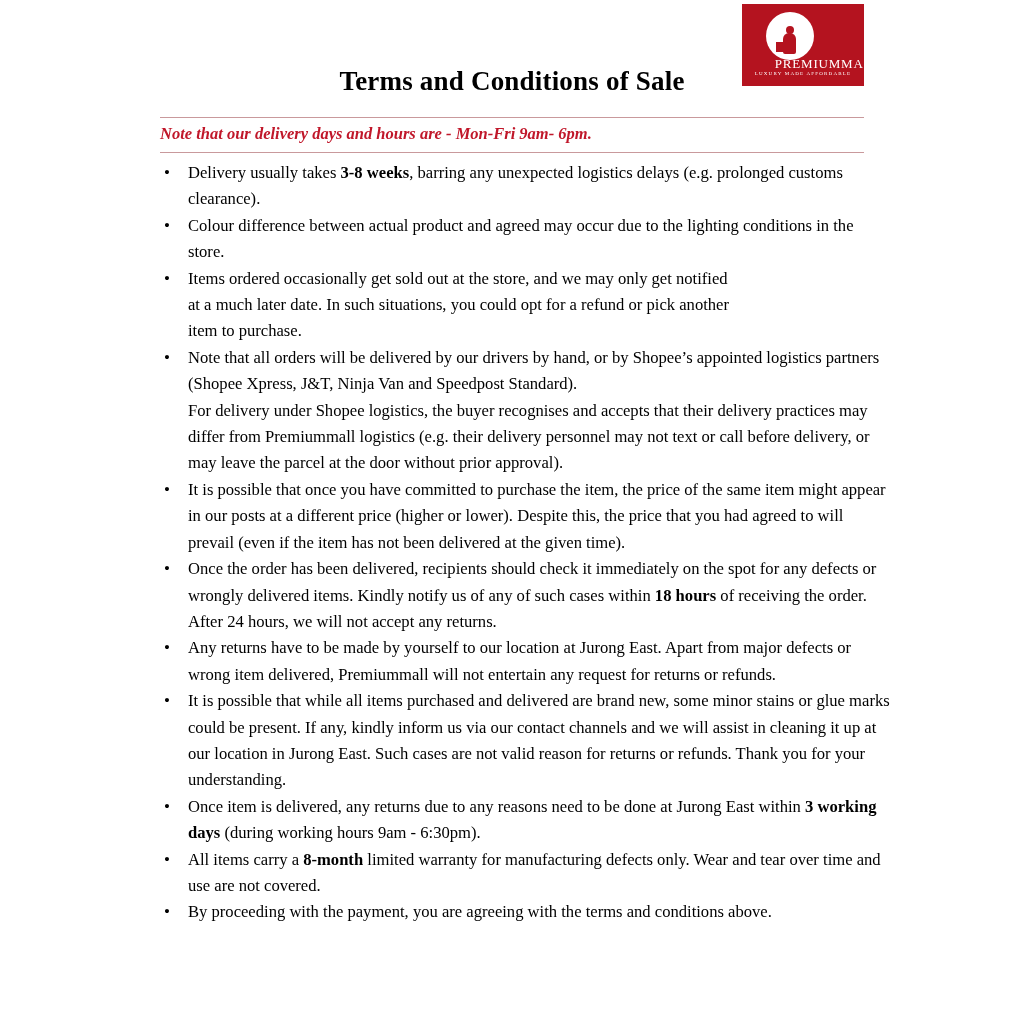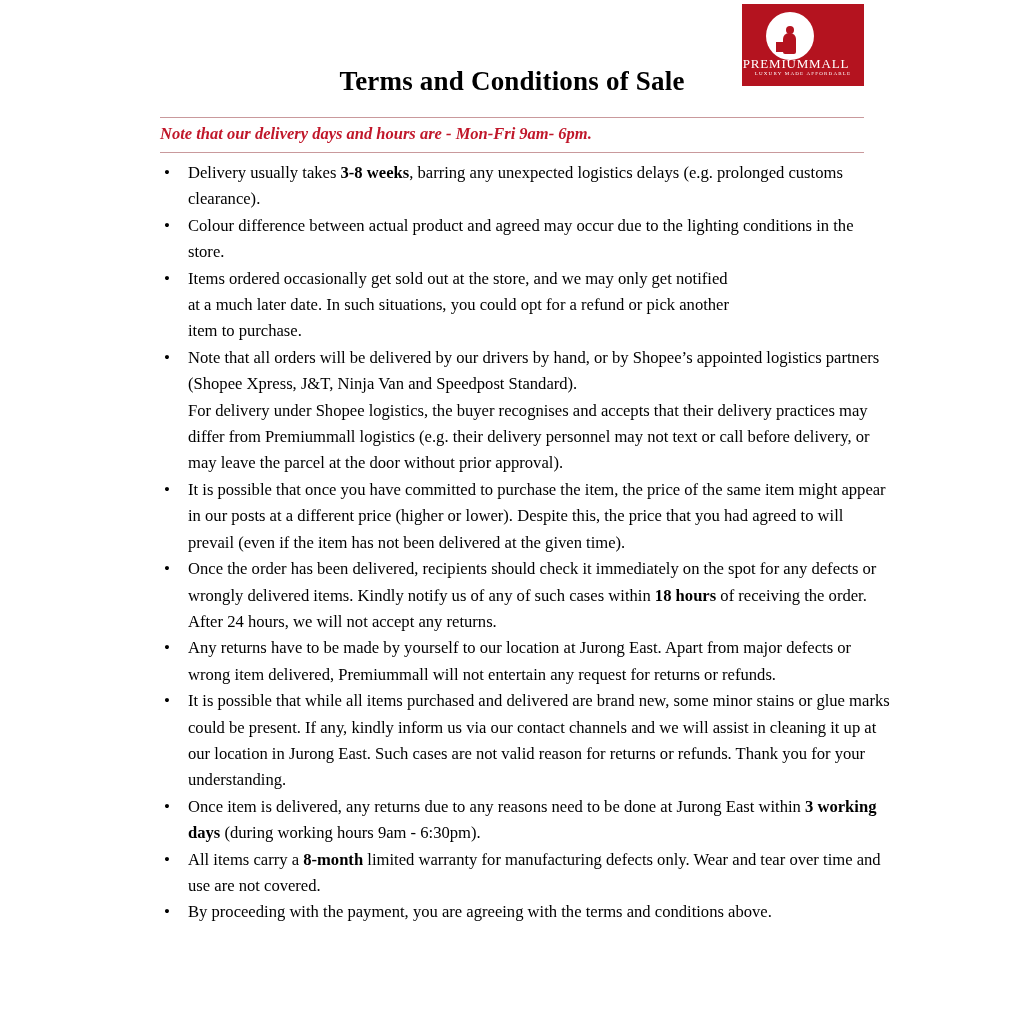--- a/index.html
+++ b/index.html
@@ -91,20 +91,21 @@
     position: absolute;
     top: 52px;
     left: 0;
     width: 108px;
     text-align: center;
     color: #ffffff;
     font-family: "Liberation Serif", serif;
     font-size: 13px;
     letter-spacing: 0.8px;
     font-weight: normal;
+    padding-left: 32px;
   }
   .logo-sub {
     position: absolute;
     top: 67px;
     left: 0;
     width: 122px;
     text-align: center;
     color: #ffffff;
     font-family: "Liberation Serif", serif;
     font-size: 5px;

